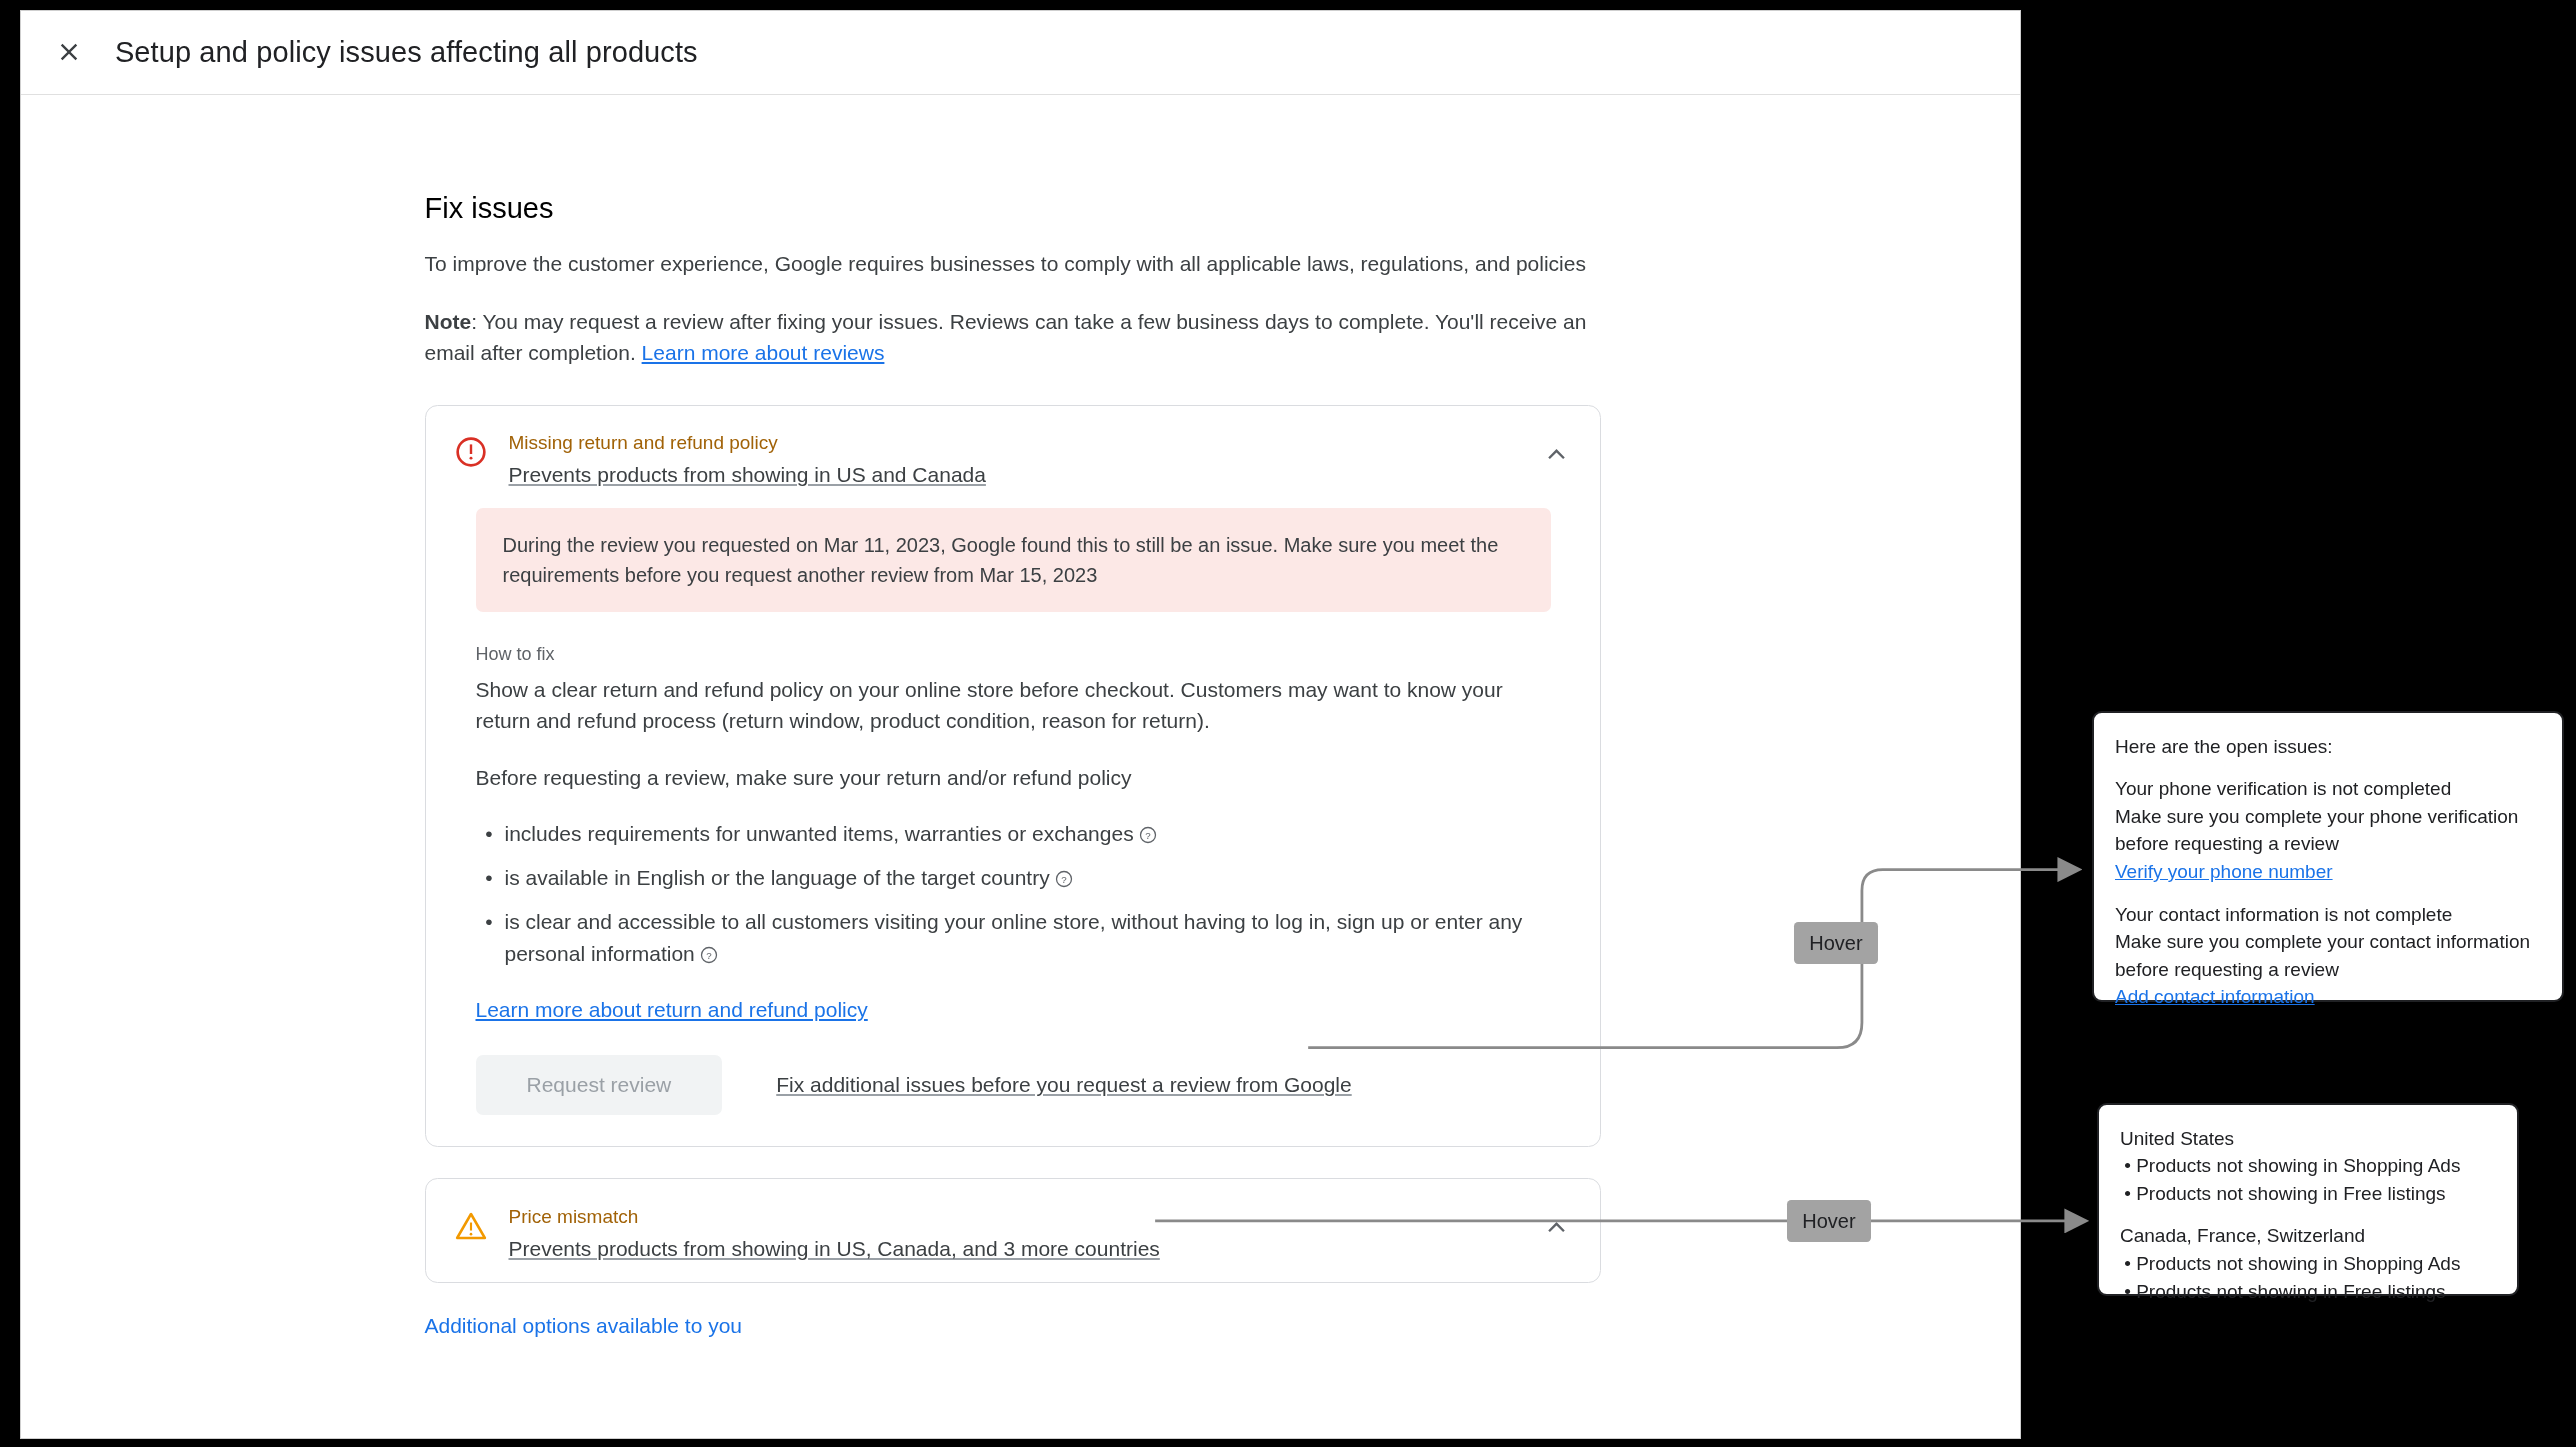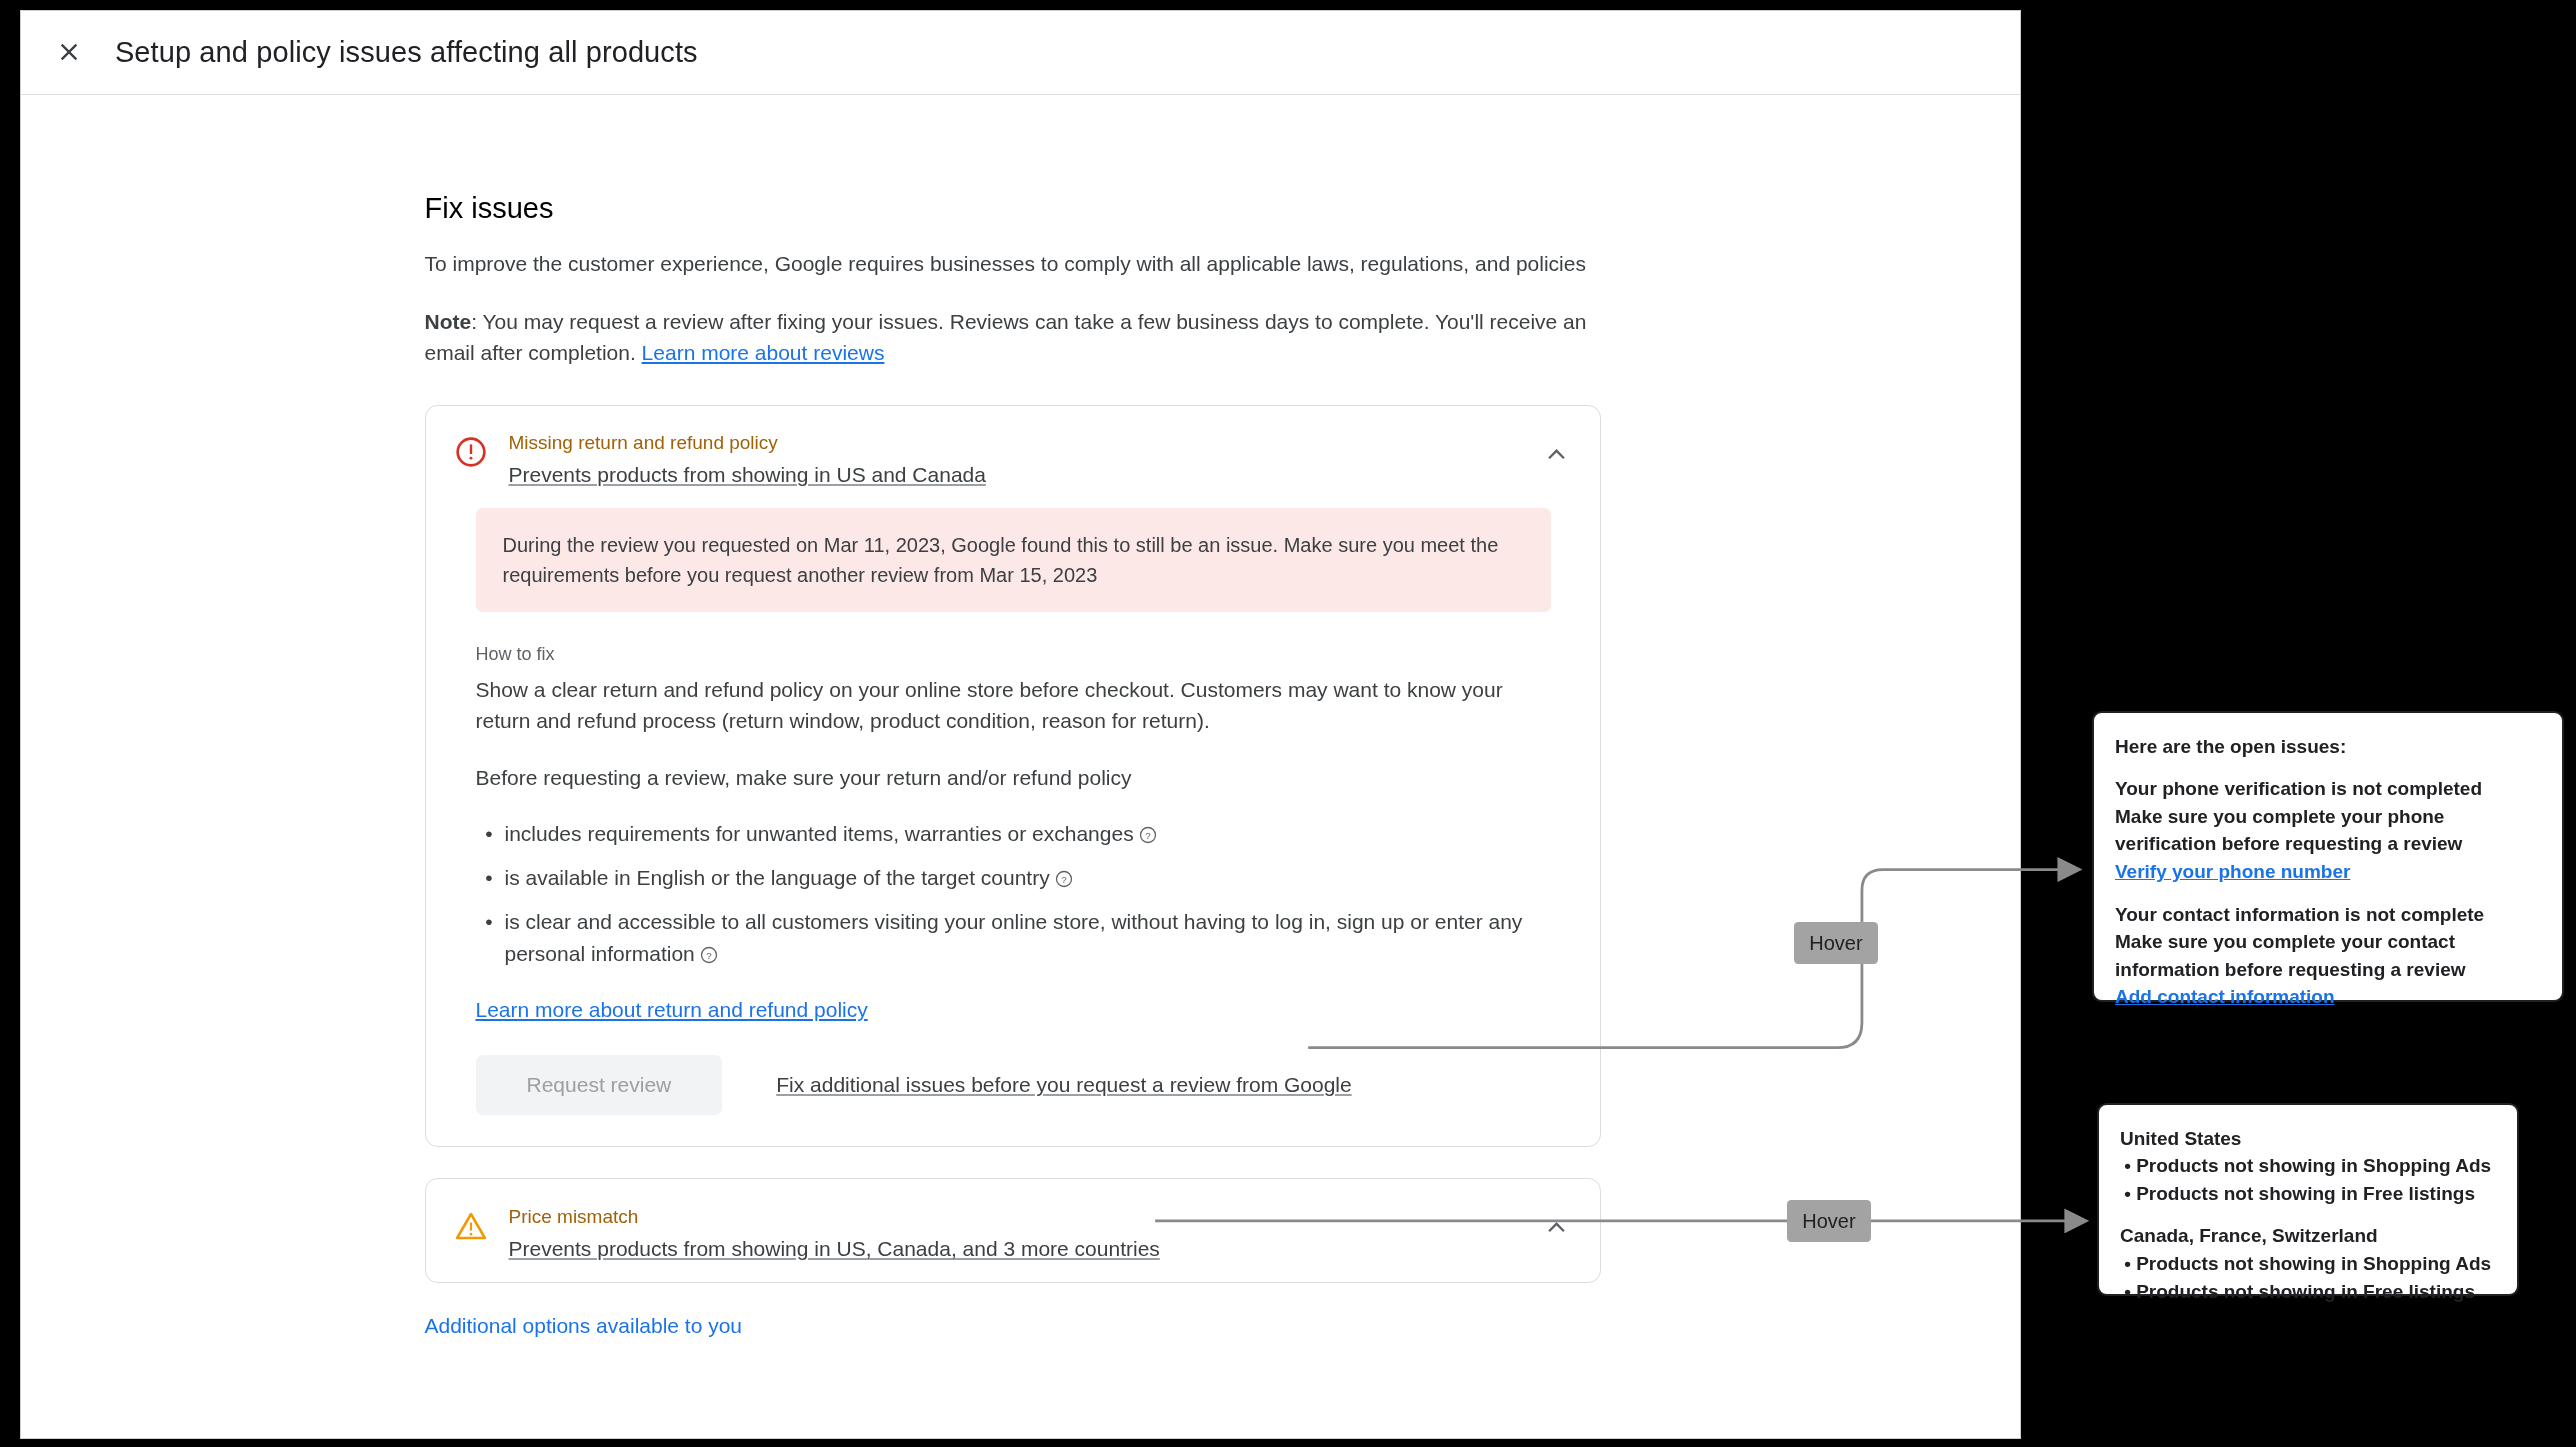--- a/index.html
+++ b/index.html
@@ -233,23 +233,22 @@
   #tooltip-countries {
     left: 2097px;
     top: 1103px;
     width: 422px;
     height: 193px;
   }
   .tt-line {
     font-size: 19px;
     color: #202124;
     line-height: 1.45;
-    font-weight: bold;
-  }
-  .tt-strong { font-weight: bold; }
+  }
+  .tt-strong { font-weight: normal; }
   .tt-link {
     color: #1a73e8;
     text-decoration: underline;
     cursor: pointer;
   }
   .tt-gap { height: 15.3px; }
   .tt-bullet { padding-left: 4.2px; }
 
   .hover-chip {
     position: absolute;

